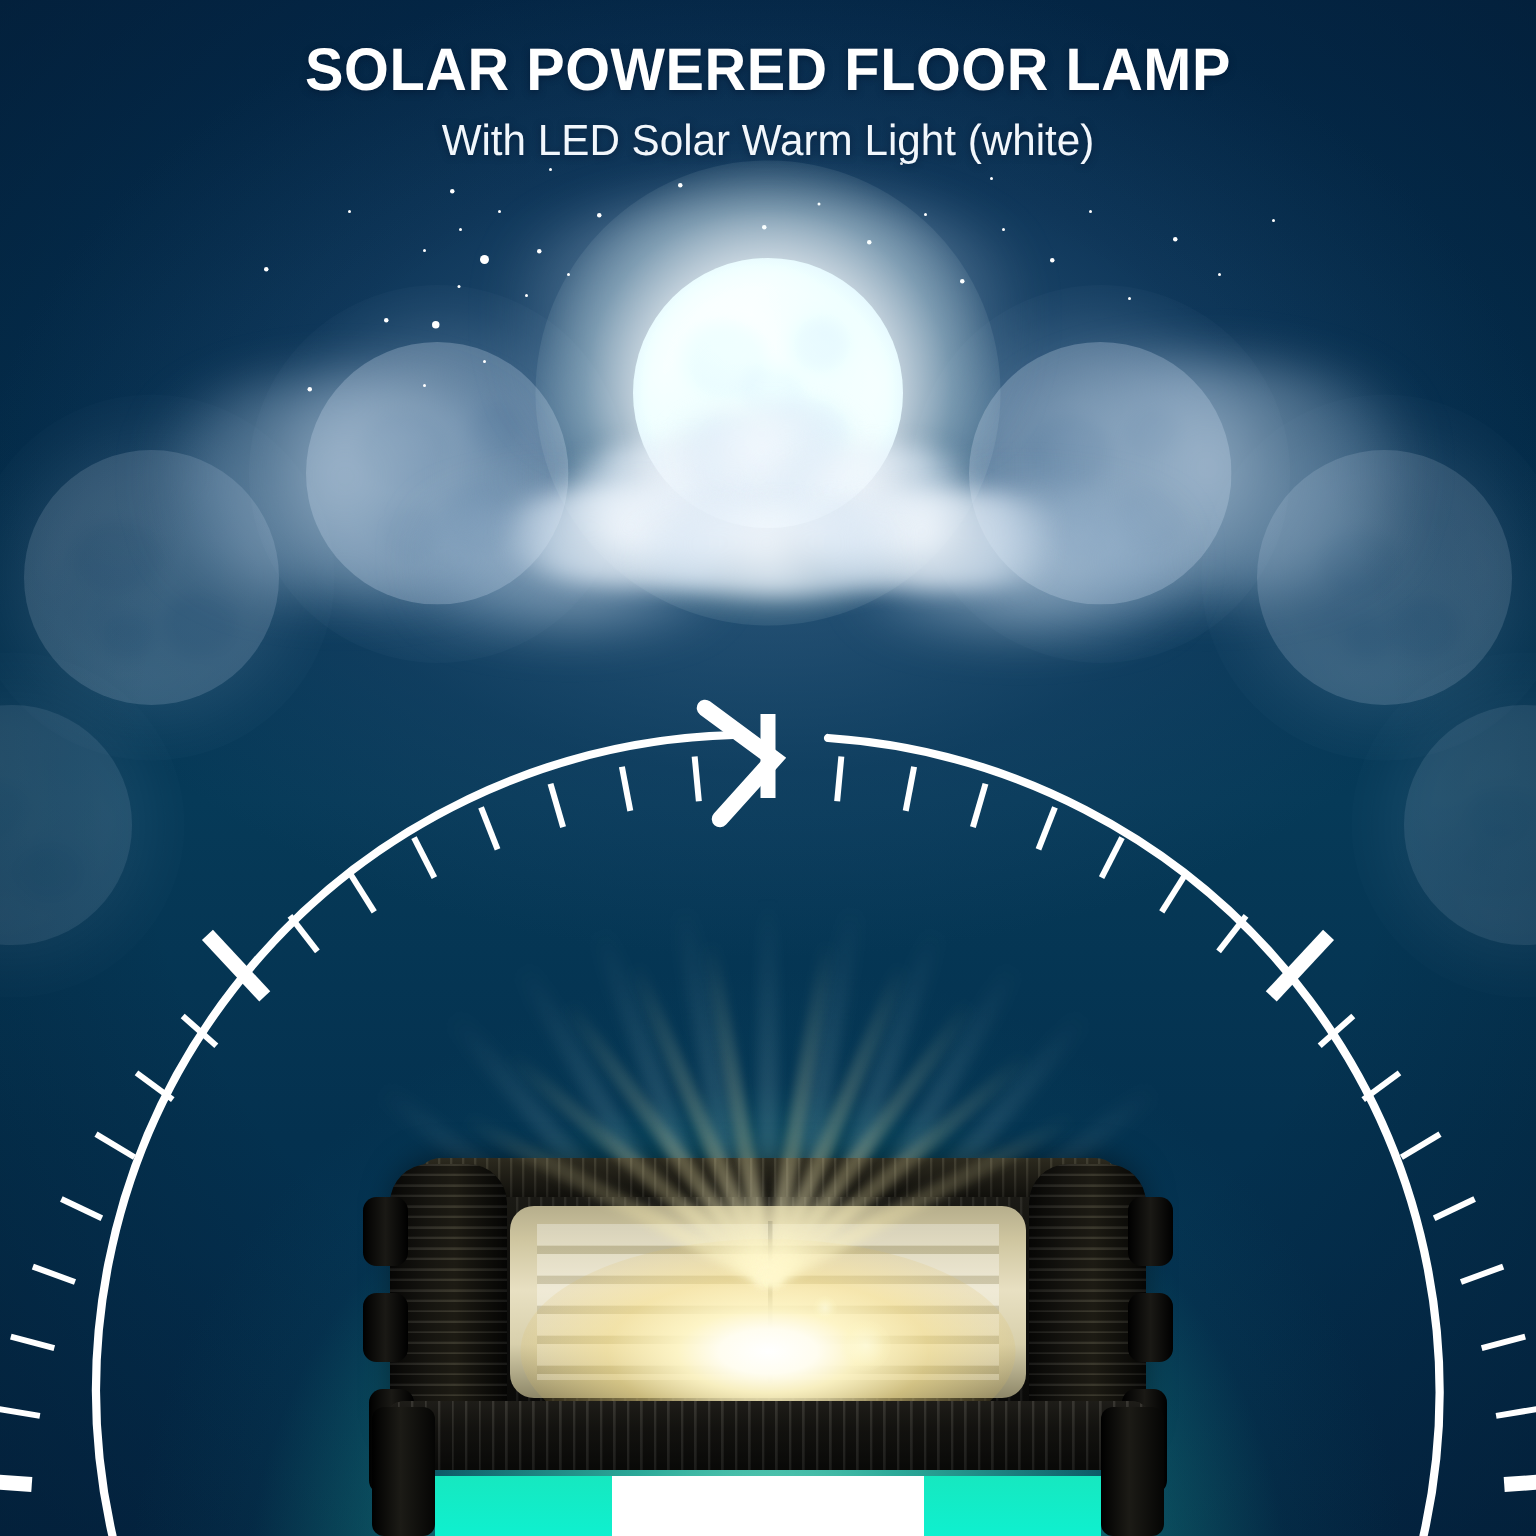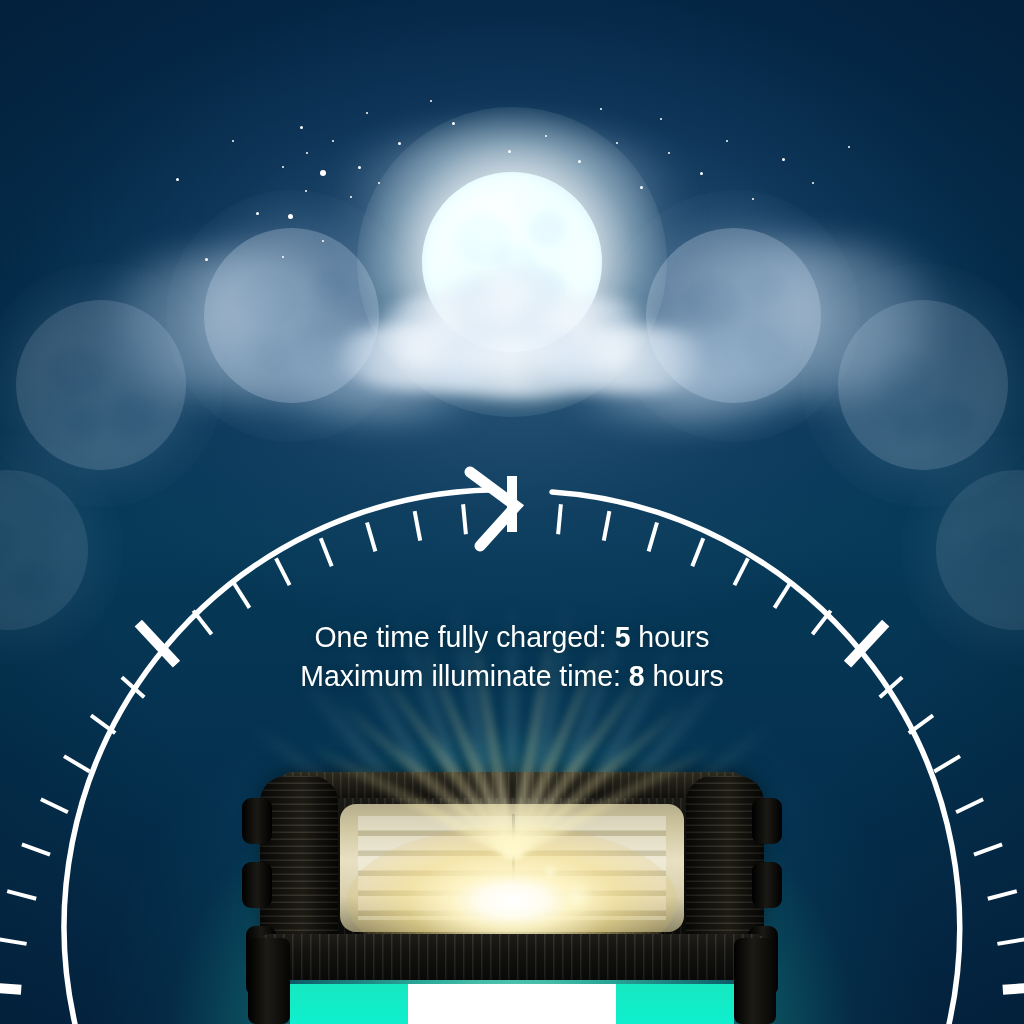--- a/index.html
+++ b/index.html
@@ -606,27 +606,19 @@
 
     <div class="crossbar">
         <div class="ribs"></div>
       </div>
     <div class="leg" id="leg-left"></div>
     <div class="leg" id="leg-right"></div>
   </div>
 
   <div class="sky-vignette"></div>
 
-
-  <div class="spec-block">
-    <div class="spec-line">
-      <span>One time fully charged:</span>
-      <b>5</b>
-      <span>hours</span>
-    </div>
-    <div class="spec-line">
-      <span>Maximum illuminate time:</span>
-      <b>8</b>
-      <span>hours</span>
-    </div>
+  <div class="title-block">
+    <h1 id="page-title">SOLAR POWERED FLOOR LAMP</h1>
+    <p id="page-subtitle">With LED Solar Warm Light (white)</p>
   </div>
 
+
 </div>
 
 </body></html>

